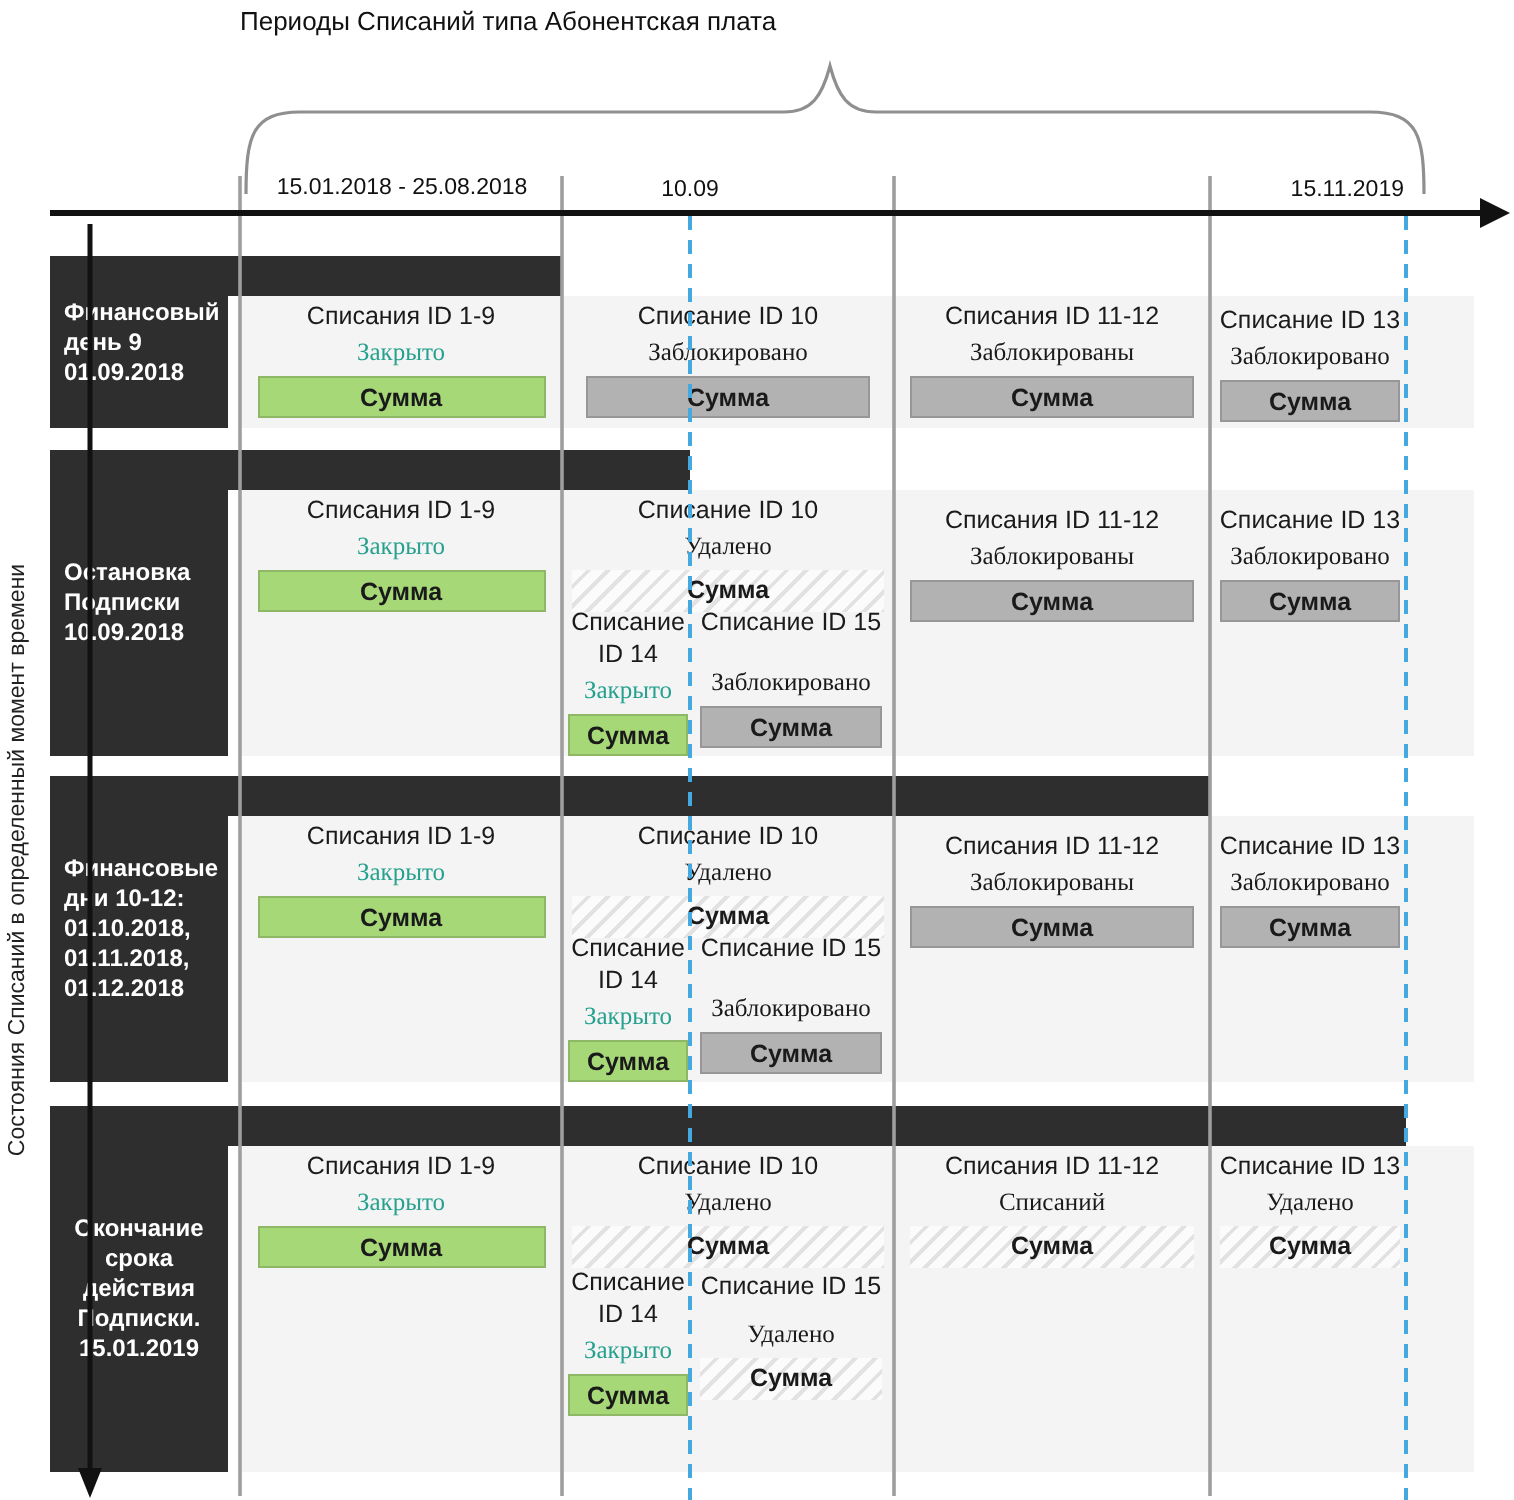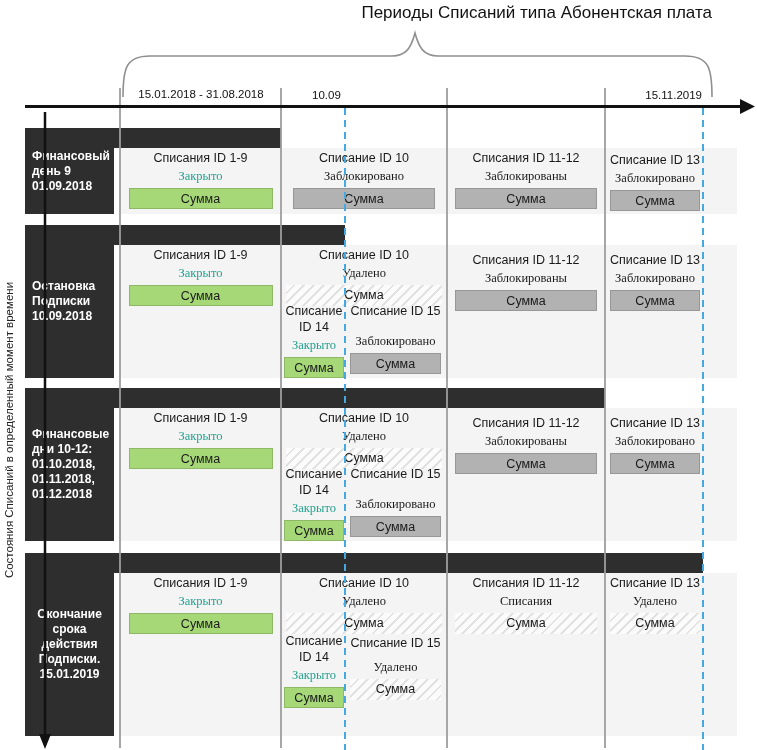--- a/index.html
+++ b/index.html
@@ -1,30 +1,30 @@
 <!DOCTYPE html>
 <html><head>
 <meta charset="utf-8">
 <style>
   html,body{margin:0;padding:0;background:#fff;}
   .canvas{position:relative;width:757px;height:750px;background:#fff;overflow:hidden;
           font-family:"Liberation Sans",sans-serif;color:#1a1a1a;}
-  .title{position:absolute;left:120px;top:3px;width:592px;text-align:right;font-size:17px;color:#111;}
+  .title{position:absolute;left:120px;top:3px;width:592px;text-align:left;font-size:13px;color:#111;}
   .axis-label{position:absolute;font-size:11.5px;color:#111;}
   .rot-label{position:absolute;left:-270px;top:423px;width:560px;height:14px;text-align:center;
              font-size:11.5px;color:#222;transform:rotate(-90deg);}
   .rowbg{position:absolute;left:120px;width:617px;background:#f4f4f5;}
   .rowbar{position:absolute;left:25px;height:20px;background:#2e2e2e;}
   .rlabel{position:absolute;left:25px;width:89px;background:#2e2e2e;color:#fff;font-weight:bold;
           font-size:12px;line-height:15px;display:flex;align-items:center;box-sizing:border-box;padding-left:7px;}
   .rlabel.center{padding-left:0;justify-content:center;text-align:center;}
   .cell{position:absolute;text-align:center;font-size:12.5px;line-height:16px;color:#1a1a1a;}
   .status{margin-top:2px;font-family:Liberation Serif, serif;}
   .teal{color:#26a18e;}
-  .bar{margin:4px auto 0;height:21px;line-height:21px;font-size:12.5px;box-sizing:border-box;}
+  .bar{margin:4px auto 0;height:21px;line-height:21px;font-size:12.5px;box-sizing:border-box;font-weight:bold;}
   .bar.green{background:#a7d878;border:1px solid rgba(0,0,0,.15);}
   .bar.gray{background:#b2b2b2;border:1px solid rgba(0,0,0,.15);}
   .bar.hatch{background:repeating-linear-gradient(135deg,#fbfbfb 0 5px,#e2e2e2 5px 7px);}
   svg.overlay{position:absolute;left:0;top:0;pointer-events:none;}
 </style>
 </head>
 <body>
 
 <div class="canvas">
 
@@ -38,22 +38,22 @@
   <div class="rowbar" style="top:388px;width:580px"></div>
   <div class="rowbar" style="top:553px;width:678px"></div>
 
   <div class="rlabel" style="top:128px;height:86px">Финансовый день 9 01.09.2018</div>
   <div class="rlabel" style="top:225px;height:153px">Остановка Подписки 10.09.2018</div>
   <div class="rlabel" style="top:388px;height:153px">Финансовые дни 10-12: 01.10.2018, 01.11.2018, 01.12.2018</div>
   <div class="rlabel center" style="top:553px;height:183px">Окончание срока действия Подписки. 15.01.2019</div>
 
   <div class="title">Периоды Списаний типа Абонентская плата</div>
   <div class="rot-label">Состояния Списаний в определенный момент времени</div>
-  <div class="axis-label" style="left:122px;top:88px;width:158px;text-align:center">15.01.2018 - 31.08.2018</div>
-  <div class="axis-label" style="left:312px;top:89px;width:66px;">10.09</div>
+  <div class="axis-label" style="left:122px;top:88px;width:158px;text-align:center">15.01.2018 - 25.08.2018</div>
+  <div class="axis-label" style="left:312px;top:89px;width:66px;text-align:center">10.09</div>
   <div class="axis-label" style="left:628px;top:89px;width:74px;text-align:right">15.11.2019</div>
 
   <div class="cell" style="left:124px;top:150px;width:153px">
     <div>Списания ID 1-9</div>
     <div class="status teal">Закрыто</div>
     <div class="bar green" style="width:144px">Сумма</div>
   </div>
   <div class="cell" style="left:287px;top:150px;width:154px">
     <div>Списание ID 10</div>
     <div class="status">Заблокировано</div>
@@ -147,21 +147,21 @@
     <div class="status teal">Закрыто</div>
     <div class="bar green" style="width:60px">Сумма</div>
   </div>
   <div class="cell" style="left:348px;top:635px;width:95px">
     <div>Списание ID 15</div>
     <div class="status" style="margin-top:8px">Удалено</div>
     <div class="bar hatch" style="width:91px">Сумма</div>
   </div>
   <div class="cell" style="left:453px;top:575px;width:146px">
     <div>Списания ID 11-12</div>
-    <div class="status">Списания</div>
+    <div class="status">Списаний</div>
     <div class="bar hatch" style="width:142px">Сумма</div>
   </div>
   <div class="cell" style="left:608px;top:575px;width:94px">
     <div>Списание ID 13</div>
     <div class="status">Удалено</div>
     <div class="bar hatch" style="width:90px">Сумма</div>
   </div>
 
   <svg class="overlay" width="757" height="750" viewBox="0 0 757 750">
 

